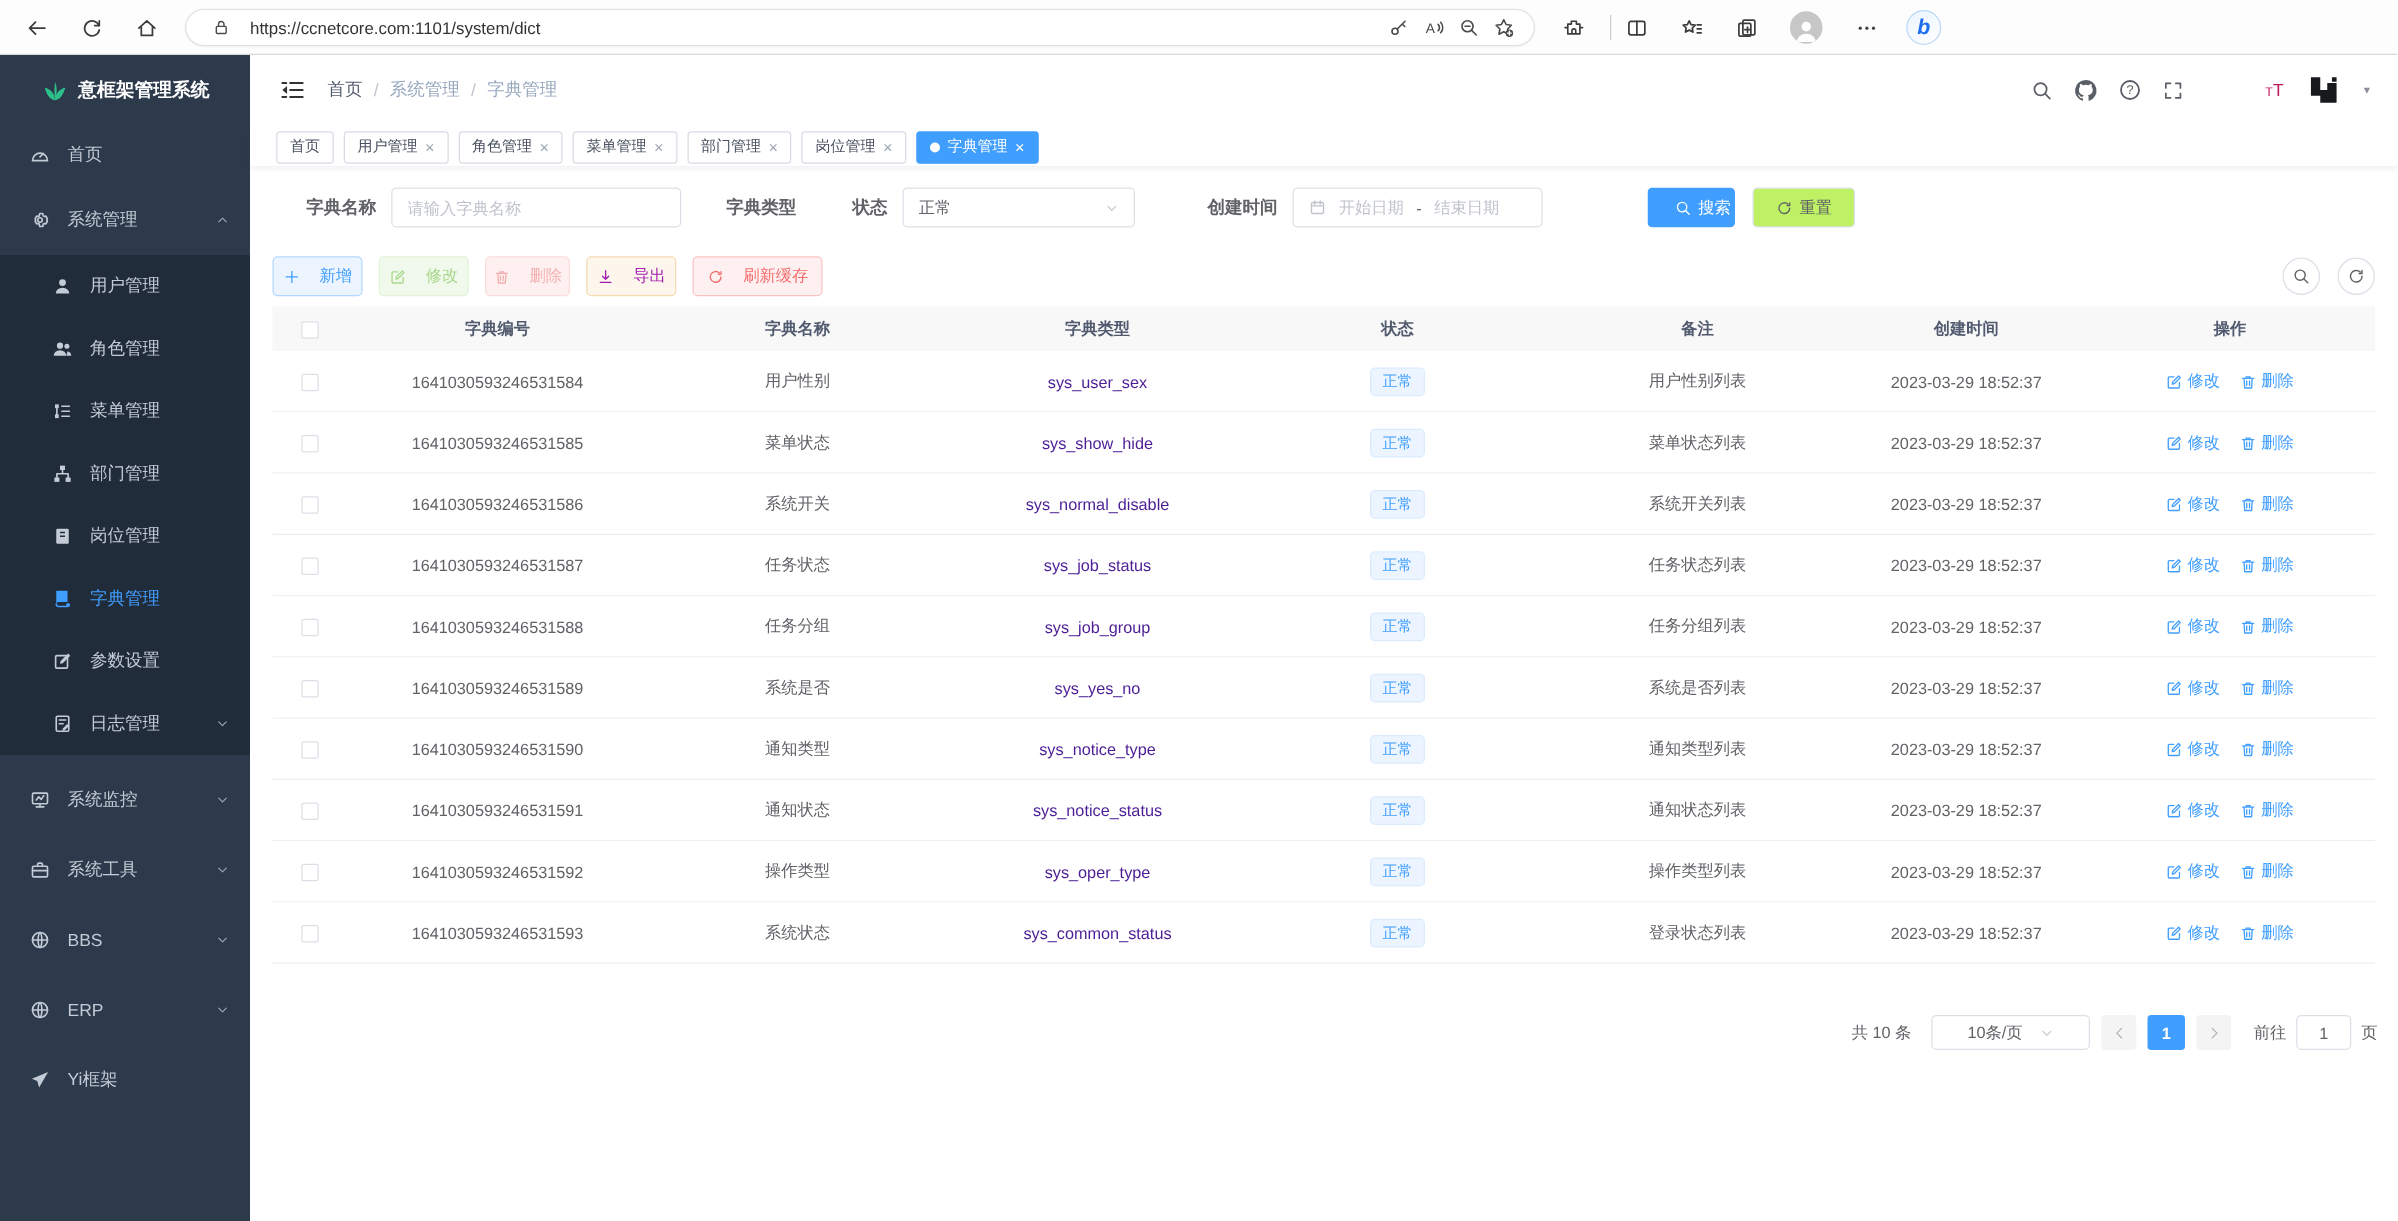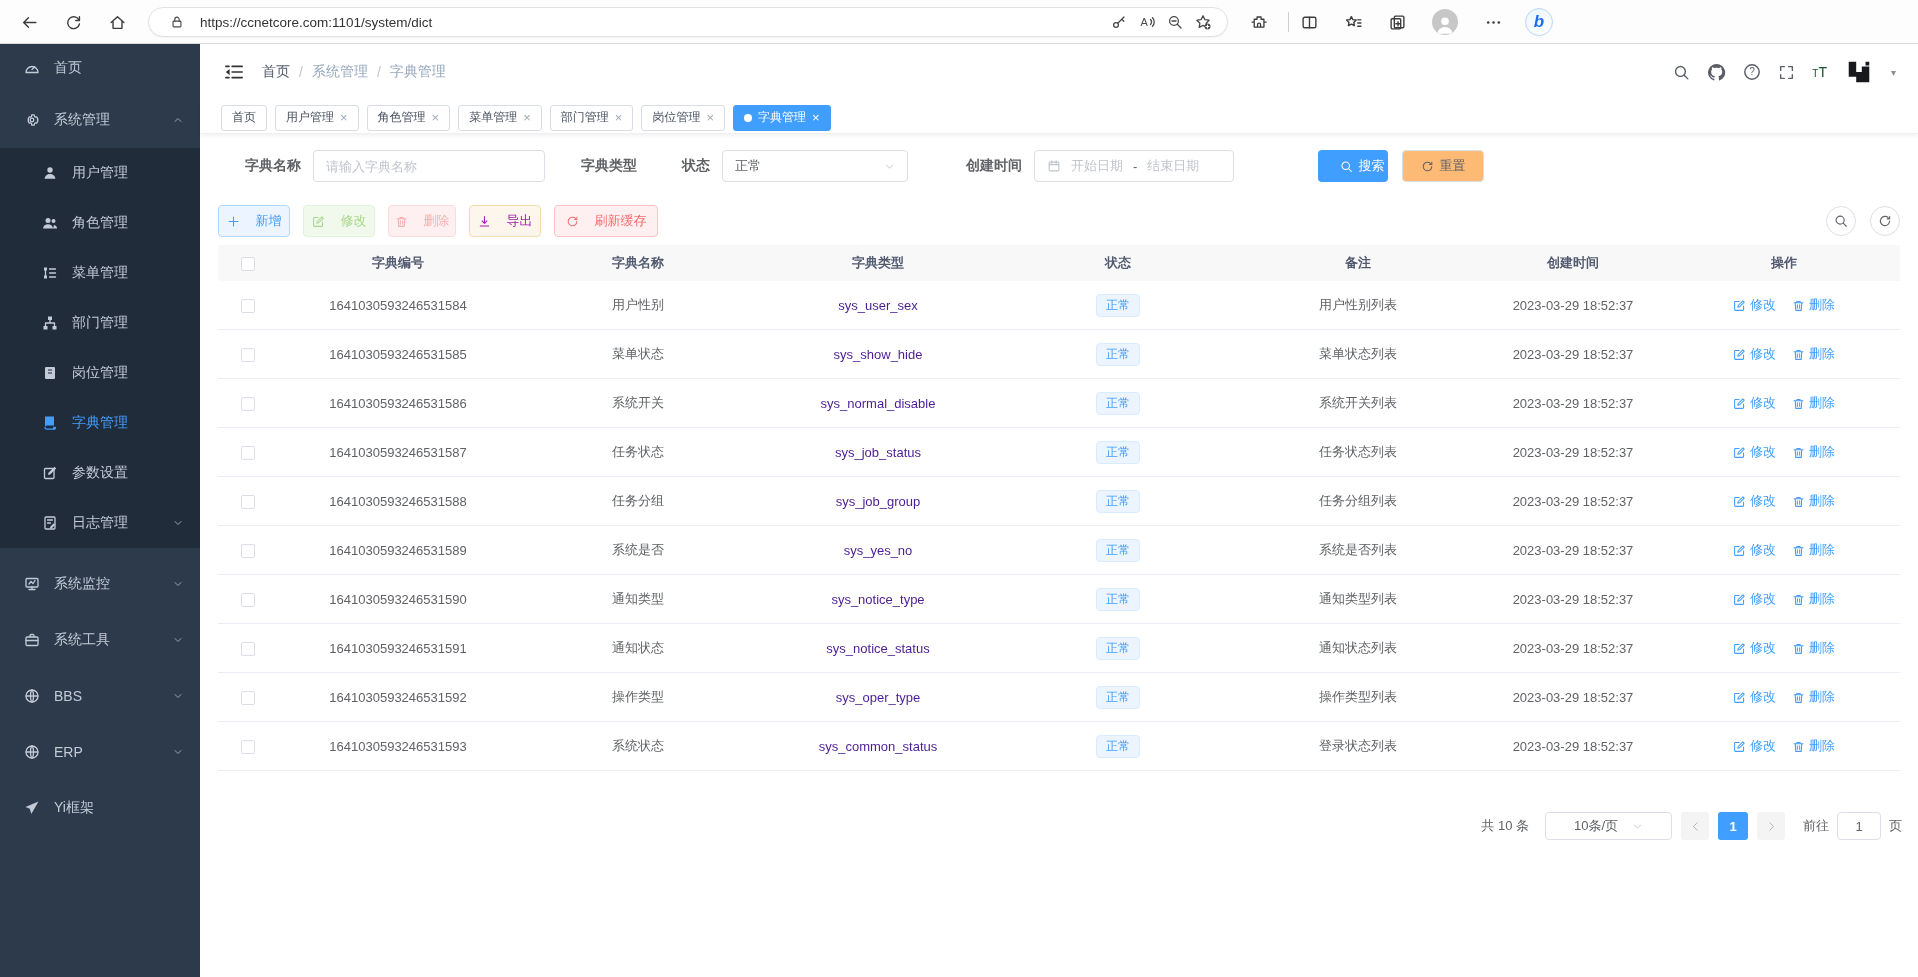--- a/index.html
+++ b/index.html
@@ -72,21 +72,21 @@
   .finput input { border:none; outline:none; width:100%; font-size:13px; color:#606266;
     font-family:"Liberation Sans",sans-serif; }
   .finput input::placeholder { color:#c0c4cc; }
   .fselect { justify-content:space-between; color:#606266; }
   .fselect .sel-caret { color:#c0c4cc; }
   .fdate { color:#c0c4cc; gap:10px; }
   .fdate .dsep { color:#606266; }
   .btn { height:32px; border-radius:4px; display:inline-flex; align-items:center; justify-content:center;
     gap:6px; font-size:13px; cursor:pointer; border:1px solid transparent; white-space:nowrap; }
   .btn-search { background:#409eff; color:#fff; width:70px;padding-left:18px; }
-  .btn-reset { background:#fdba74; color:#606266; border-color:#dcdfe6; width:82px; }
+  .btn-reset { background:#bef264; color:#606266; border-color:#dcdfe6; width:82px; }
 
   
   .toolbar-row { display:flex; align-items:center; margin:23px 18px 0 18px; height:32px; position:relative; }
   .tbtn { height:32px; border-radius:4px; display:inline-flex; align-items:center; justify-content:center;
     gap:16px; font-size:13px; border:1px solid transparent; margin-right:13px; cursor:pointer; }
   .b-add    { width:72px;  background:#ecf5ff; color:#409eff; border-color:#b3d8ff; }
   .b-edit   { width:72px;  background:#f0f9eb; color:#a8d78c; border-color:#e1f3d8; }
   .b-del    { width:68px;  background:#fef0f0; color:#f4b0b0; border-color:#fbdcdc; }
   .b-export { width:72px;  background:#fdf6ec; color:#a21caf; border-color:#f5dab1; }
   .b-cache  { width:104px; background:#fef0f0; color:#f56c6c; border-color:#fbc4c4; }
@@ -222,20 +222,26 @@
       </svg>
   </div>
   <div class="bicon" style="left:1522px">
     <span class="bing">b</span>
   </div>
 </div>
 
 <div class="app">
 
   <div class="sidebar">
+    <div class="logo">
+      <svg width="22" height="22" viewBox="0 0 24 24">
+        <path fill="#2ec08b" d="M12 21c0-6-4-10-9-11 2 6 4 10 9 11zM12 21c0-6 4-10 9-11-2 6-4 10-9 11zM12 19c-1-6 0-11 0-14 2 4 2 10 0 14z"></path>
+      </svg>
+      <span>意框架管理系统</span>
+    </div>
 
     <div class="mi top-item">
       <svg class="micon" viewBox="0 0 16 16">
           <path class="i" d="M2 12.5a6 6 0 1 1 12 0z"></path>
           <path class="i" d="M8 9.5l2.7-2.7"></path>
         </svg>
       <span>首页</span>
     </div>
 
     <div class="mi section-item">
@@ -412,21 +418,21 @@
             <svg width="18" height="18" viewBox="0 0 16 16">
               <circle class="i" cx="8" cy="8" r="6.4"></circle>
               <text x="8" y="11" text-anchor="middle" font-size="9" fill="currentColor">?</text>
             </svg>
           </span>
         <span>
             <svg width="17" height="17" viewBox="0 0 16 16">
               <path class="i" d="M2.5 6V2.5H6M10 2.5h3.5V6M13.5 10v3.5H10M6 13.5H2.5V10"></path>
             </svg>
           </span>
-        <span style="font-size:14px;color:#14532d;"><span style="font-size:10px">T</span>T</span>
+        <span style="font-size:14px;color:#be185d;margin-left:48px;"><span style="font-size:10px">T</span>T</span>
         <span class="ylogo">
           <svg width="28" height="28" viewBox="0 0 30 30">
               <path fill="#17191c" d="M4 4h8v11h6v-6h8v17H12v-6H4zM22 4h4v4h-4z"></path>
             </svg>
         </span>
         <span class="caret">▾</span>
       </div>
     </div>
 
     <div class="tabs-bar">

